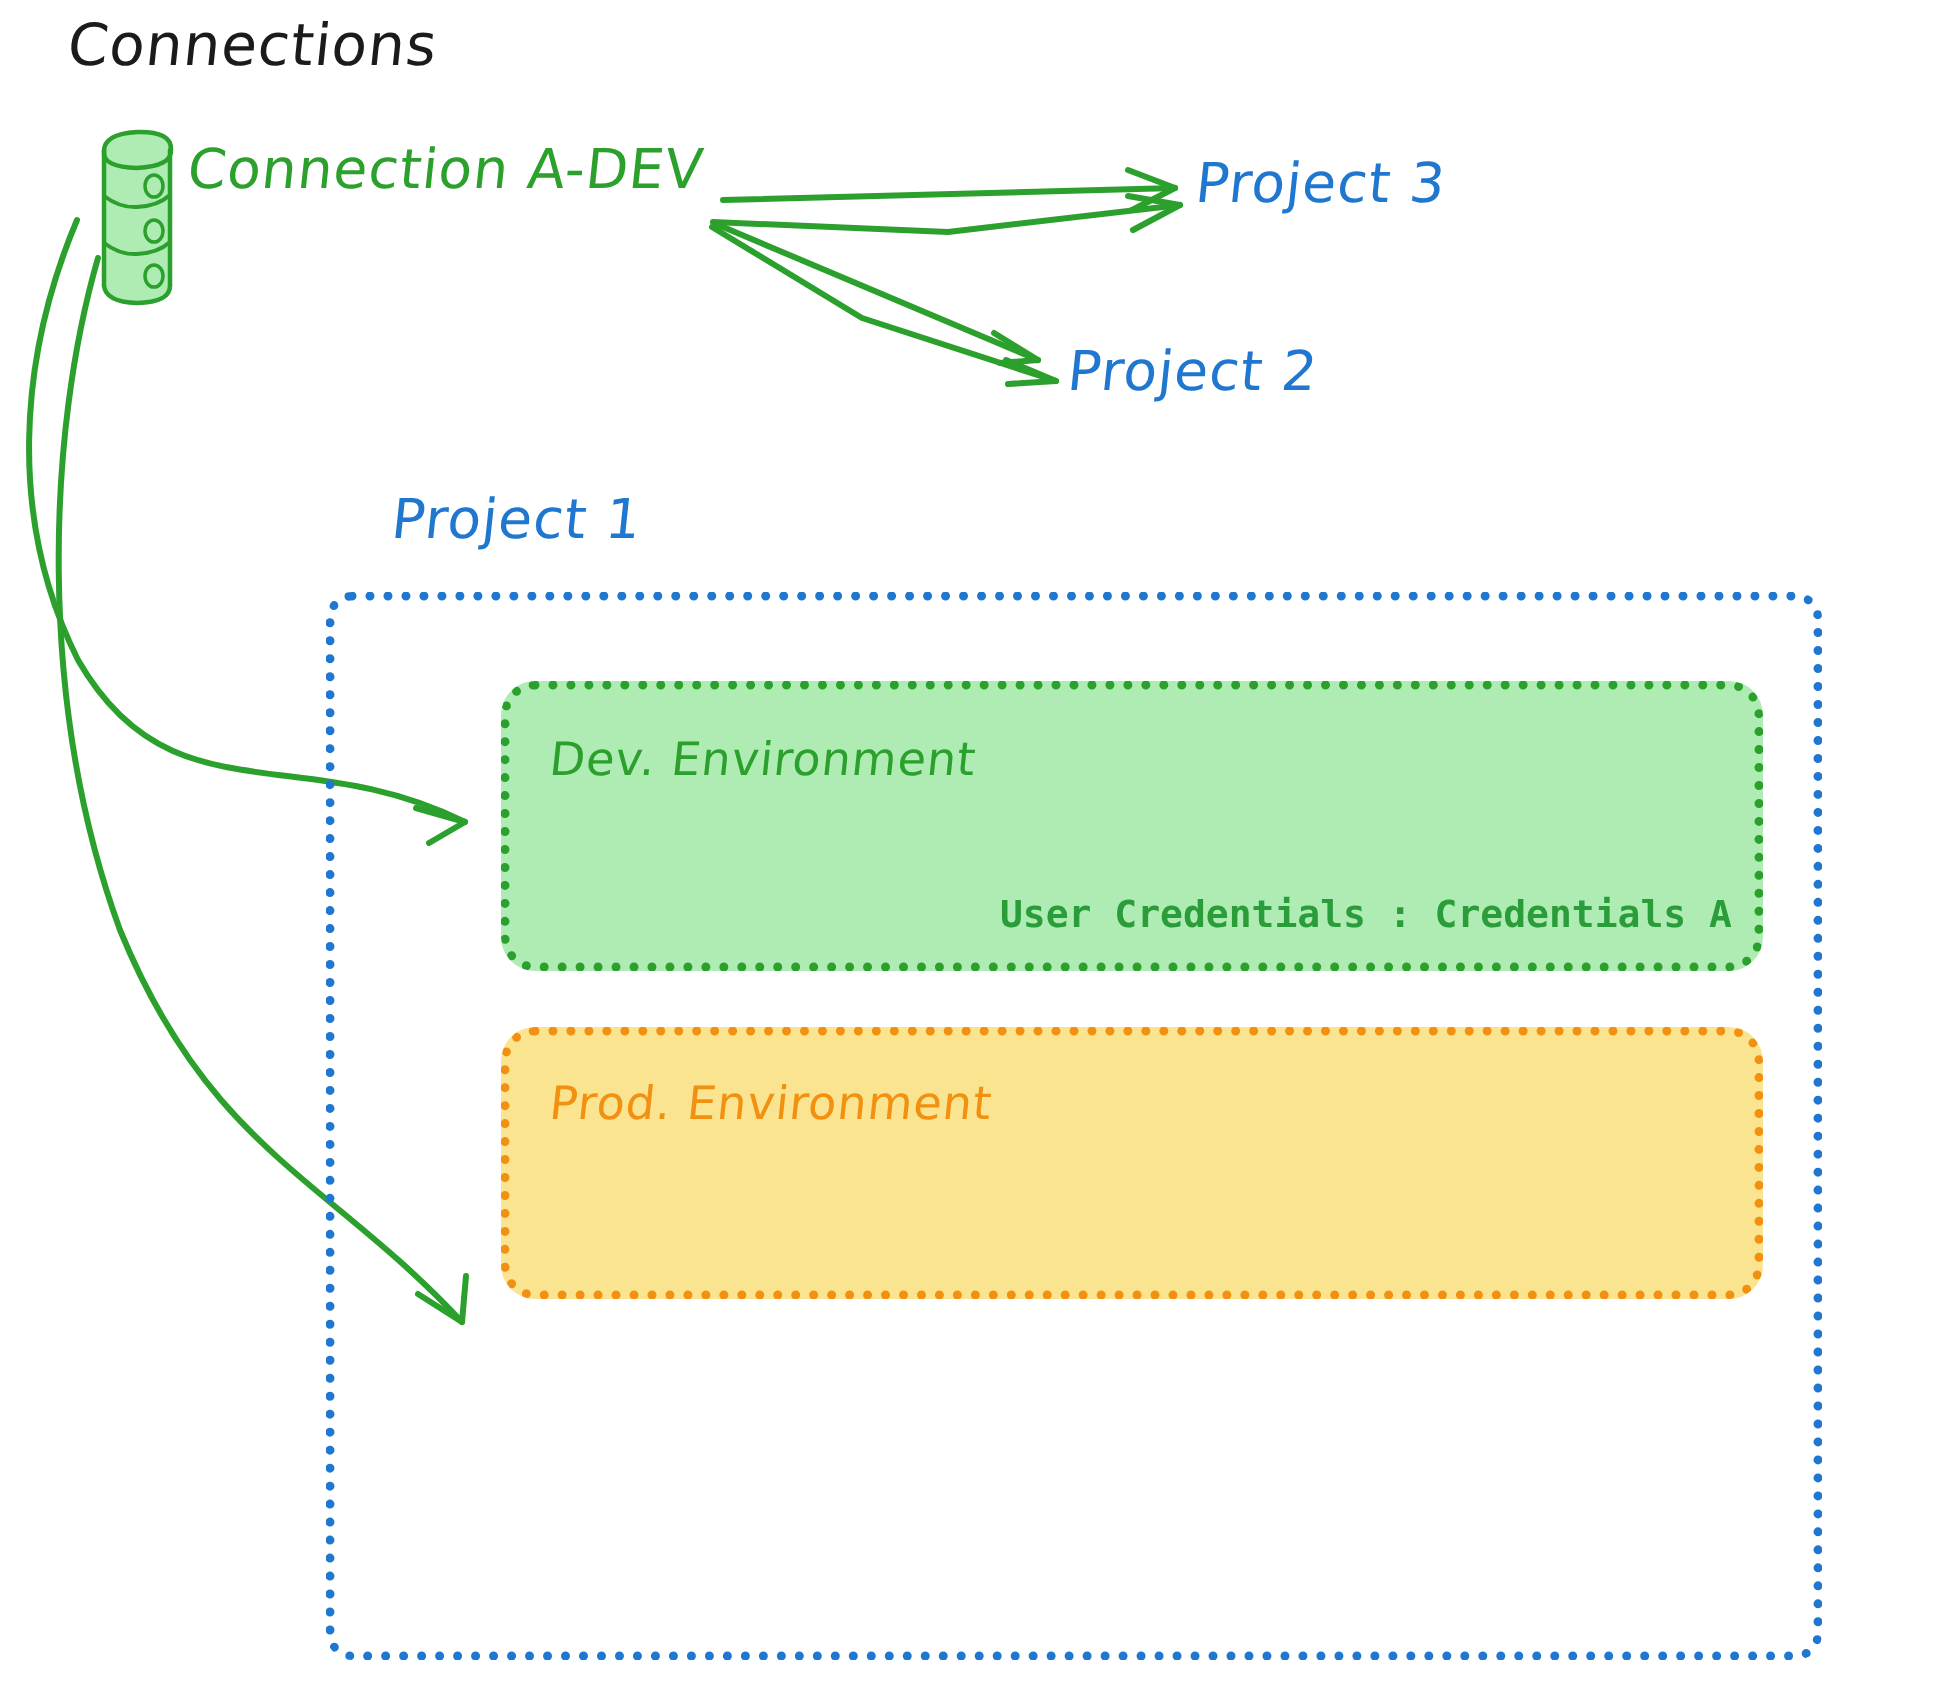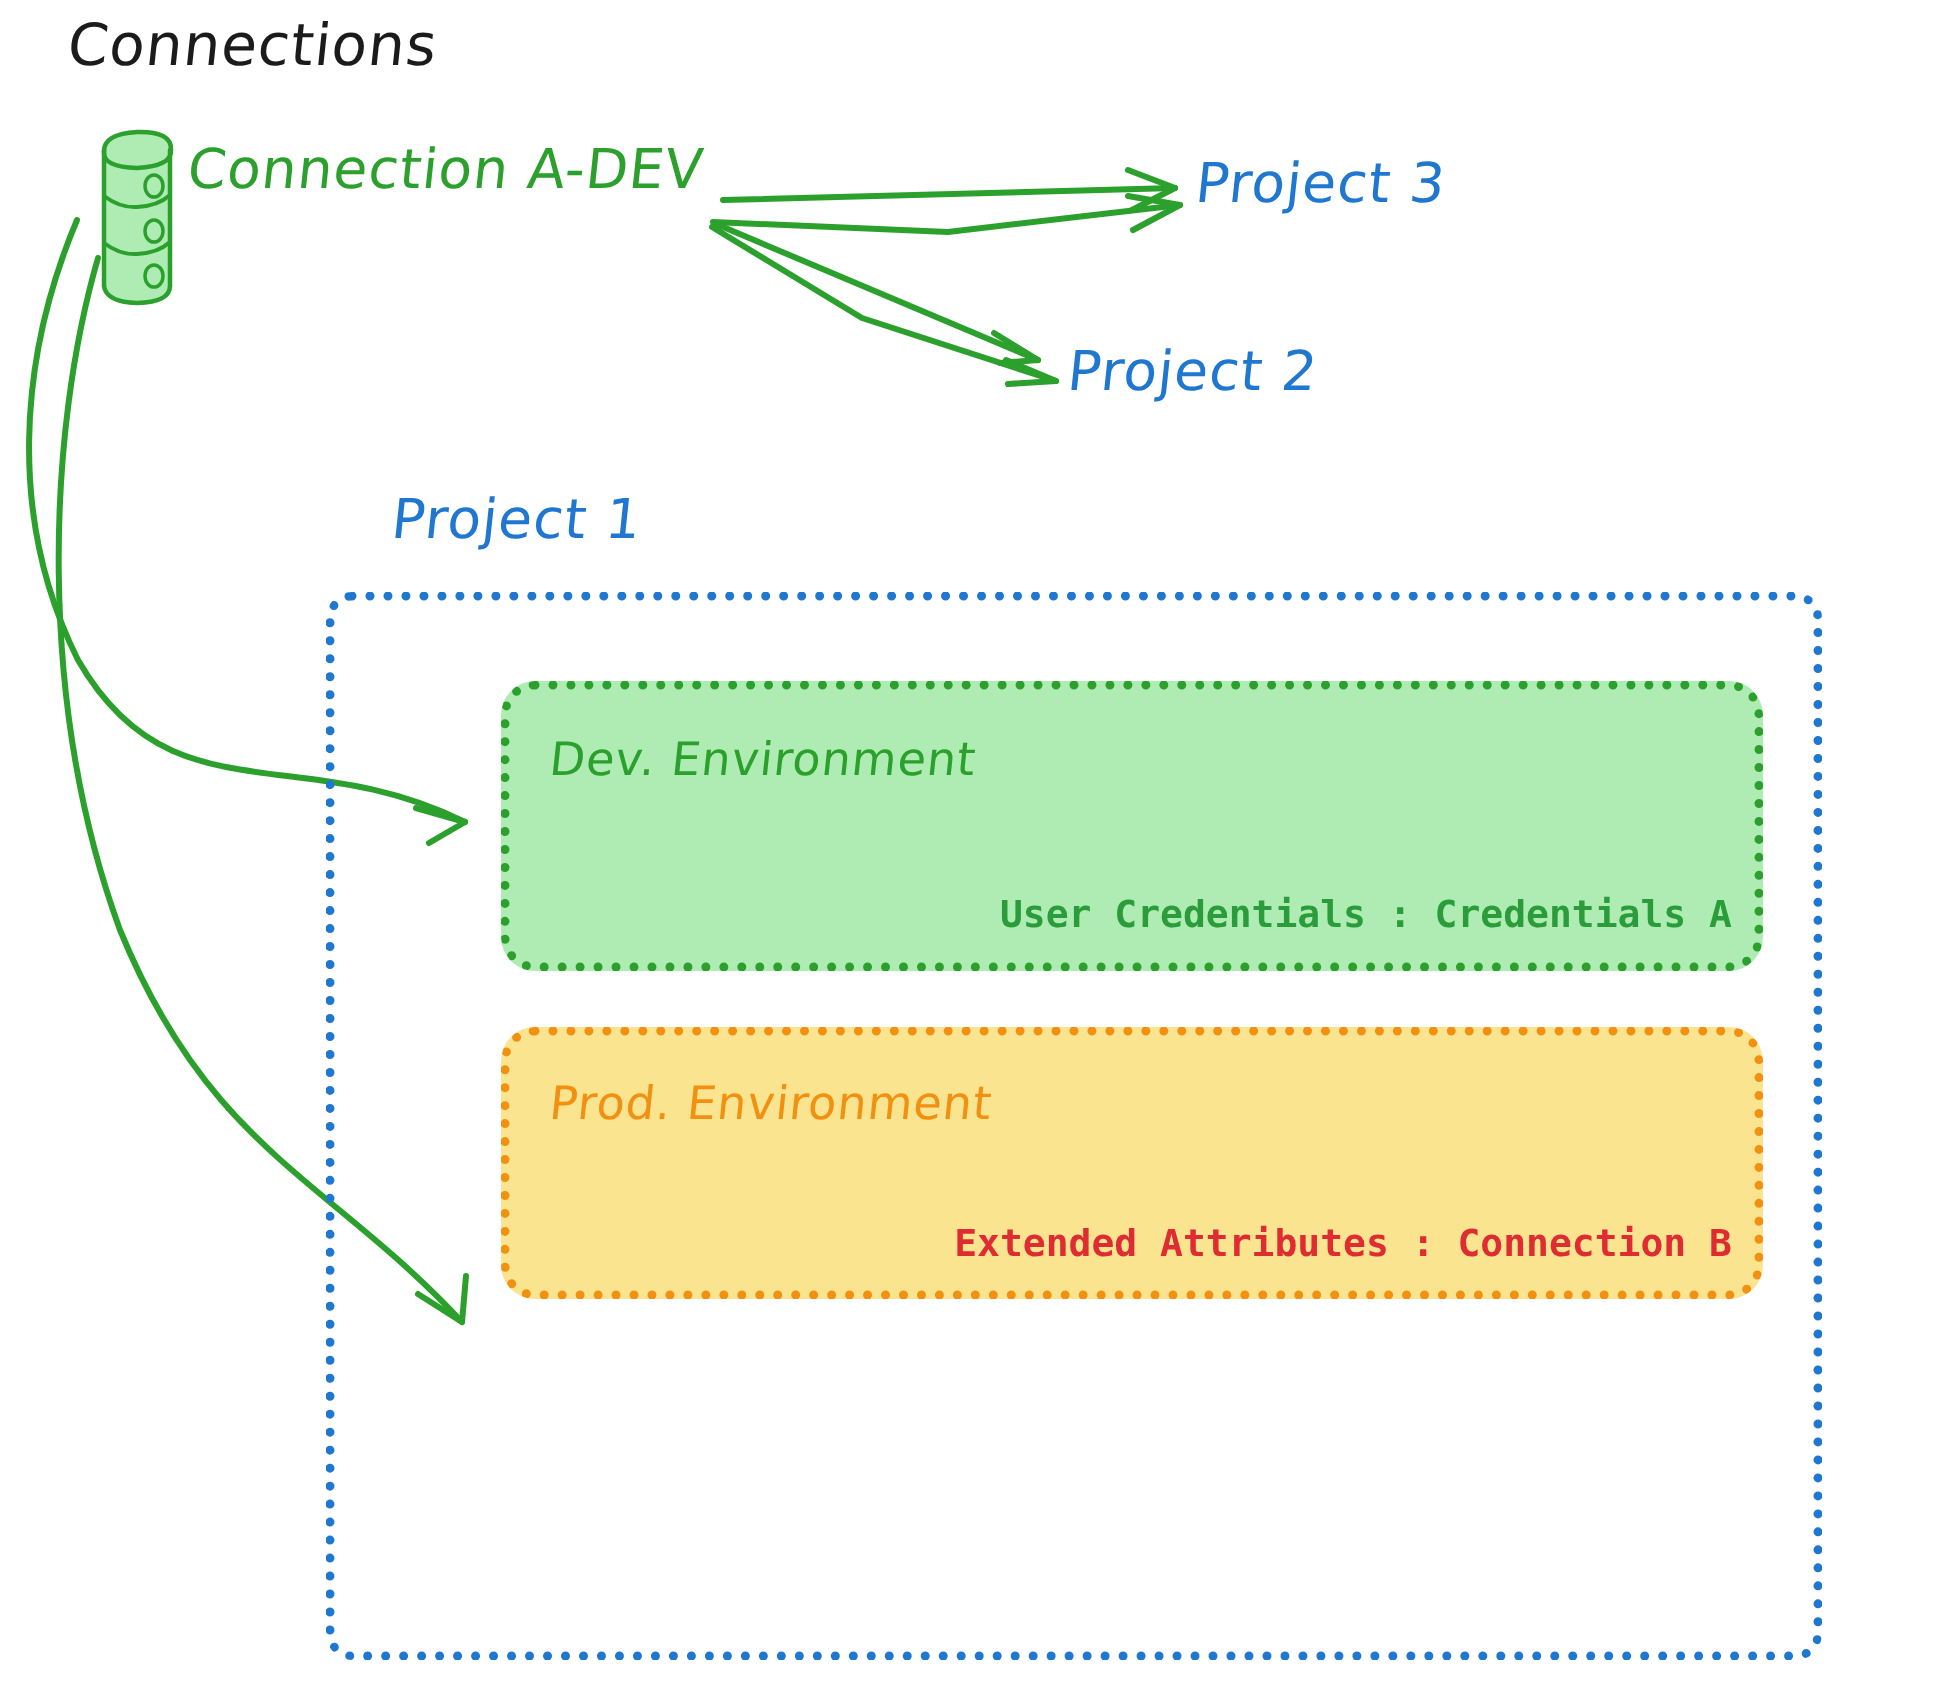--- a/index.html
+++ b/index.html
@@ -201,19 +201,18 @@
   <div id="project1-box">
 
     <div id="dev-env-box" style="left:166px; top:80px;">
       <div class="hand" id="dev-env-title">Dev. Environment</div>
       <div class="mono" id="dev-env-cred">User Credentials : Credentials A</div>
     </div>
 
     <div id="prod-env-box" style="left:166px; top:426px;">
       <div class="hand" id="prod-env-title">Prod. Environment</div>
       <div class="mono" id="prod-env-attrs">
-        <div>Extended Attributes : Connection B</div>
       </div>
     </div>
 
   </div>
 
 </div>
 
 </body></html>

